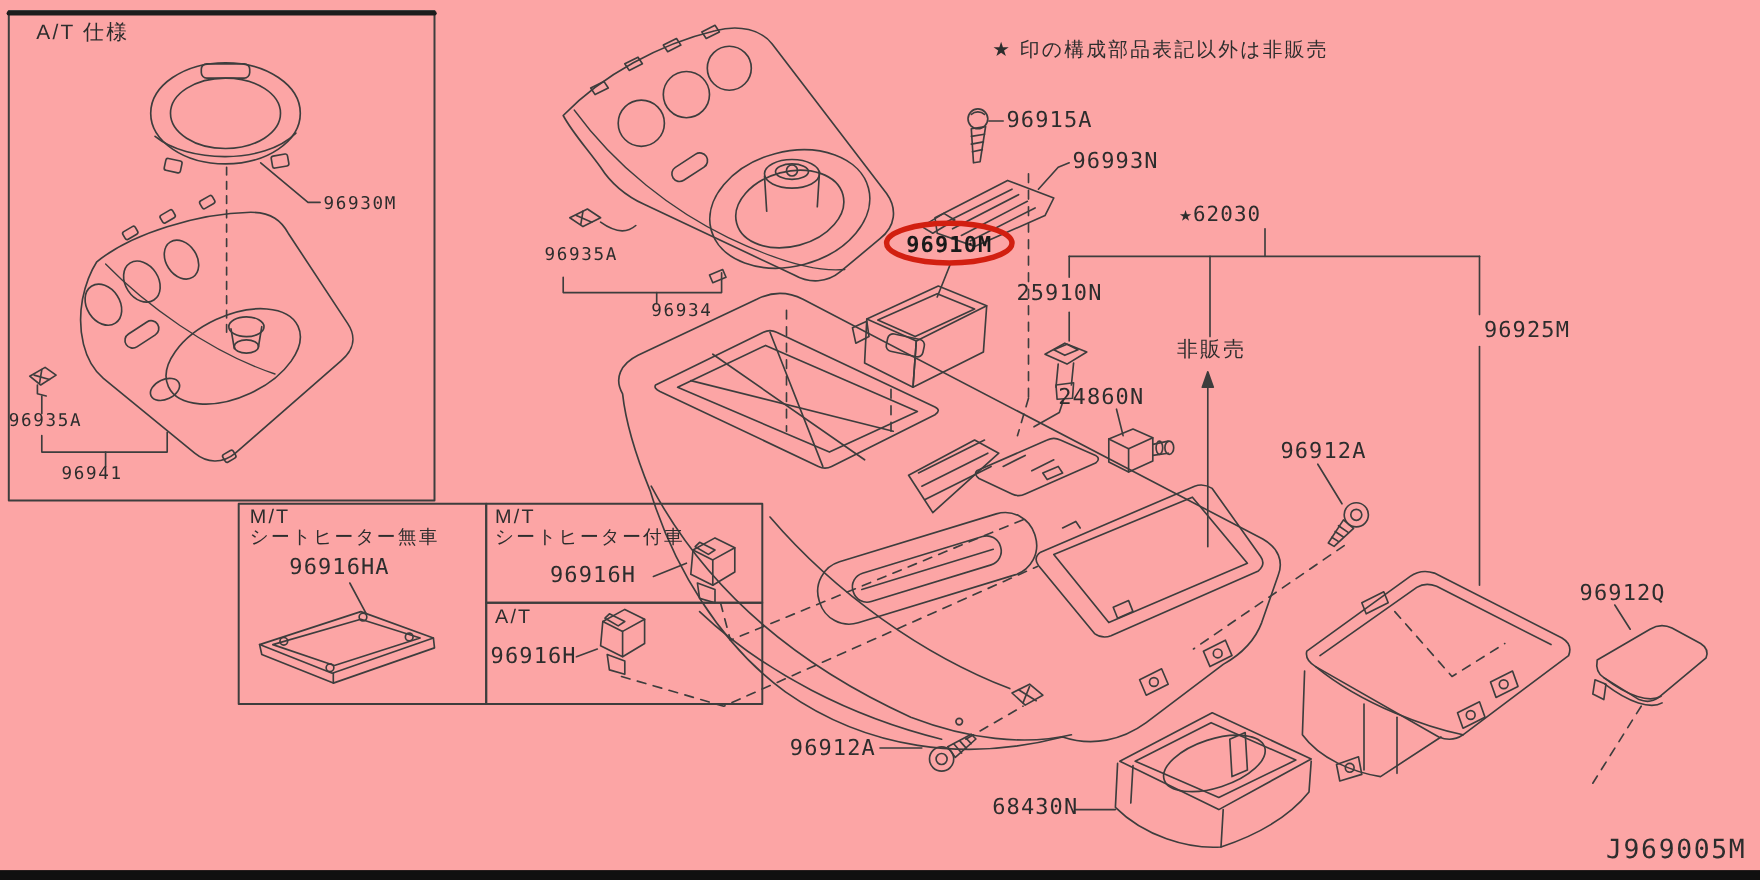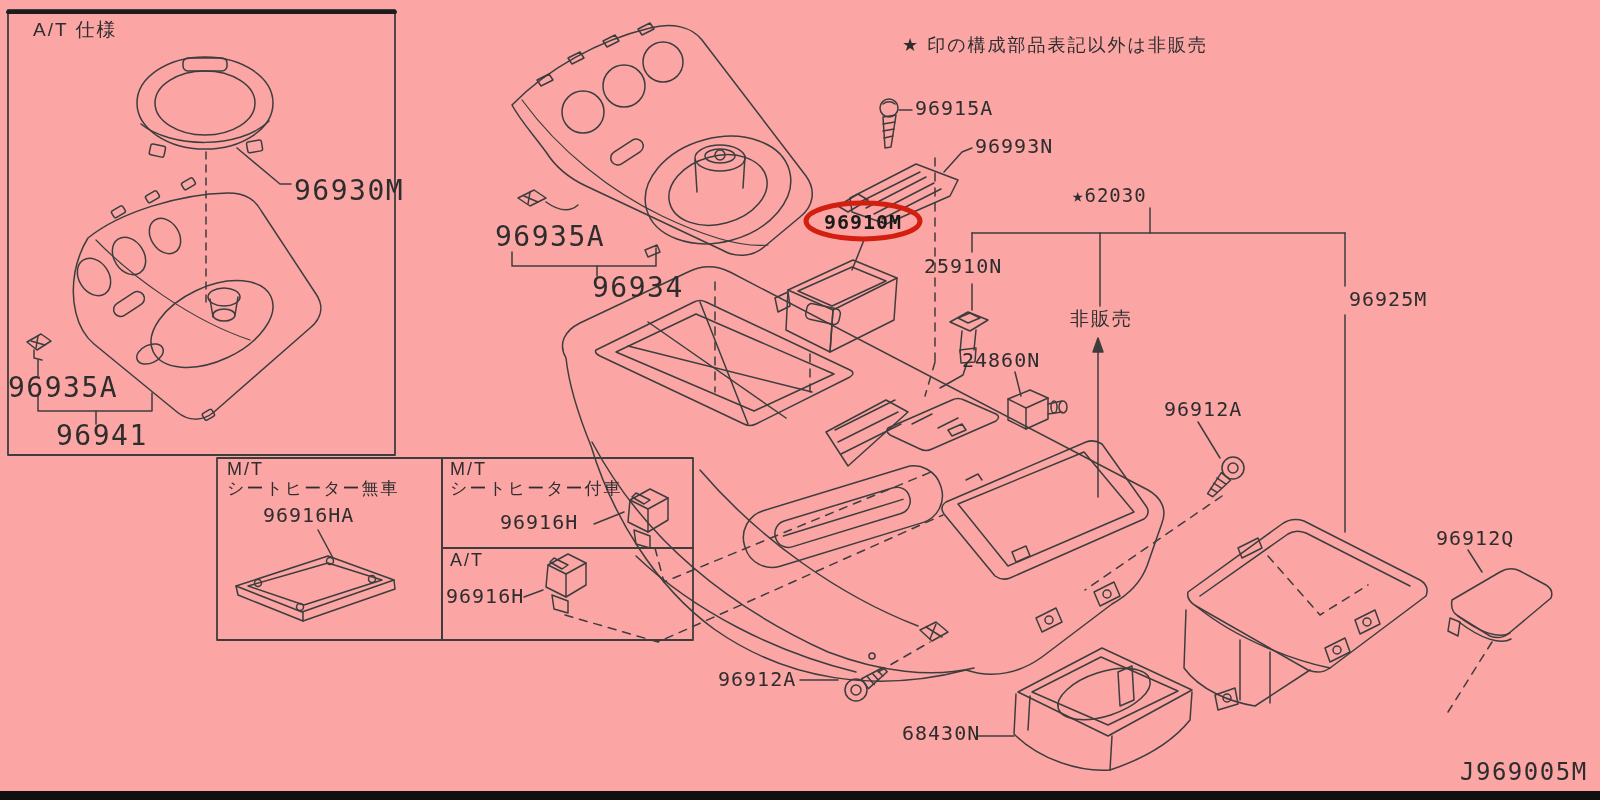--- a/index.html
+++ b/index.html
@@ -1,21 +1,21 @@
 <!DOCTYPE html>
 <html><head>
 <meta charset="utf-8">
 <style>
   html,body{margin:0;padding:0;background:#ffffff;}
   #stage{position:relative;width:1600px;height:800px;background:#fca5a5;overflow:hidden;
          font-family:"DejaVu Sans Mono","Liberation Sans",sans-serif;}
   svg{position:absolute;left:0;top:0;}
   .lbl{position:absolute;color:#2d2d2d;white-space:nowrap;
        font-family:"DejaVu Sans Mono","Liberation Sans",monospace;
-       font-size:28px;letter-spacing:1.5px;line-height:1;}
+       font-size:16px;letter-spacing:1.5px;line-height:1;}
   .sm{font-size:20px;letter-spacing:1px;}
   .jp{font-family:"Liberation Sans","DejaVu Sans",sans-serif;letter-spacing:2px;}
   .hl{color:#1a1a1a;font-weight:bold;font-size:20px;letter-spacing:1px;}
 </style>
 </head>
 <body>
 <div id="stage">
 
 <svg width="1600" height="800" viewBox="0 0 1600 800">
   <g fill="none" stroke="#3d3d3d" stroke-width="1.5" stroke-linecap="round" stroke-linejoin="round">

